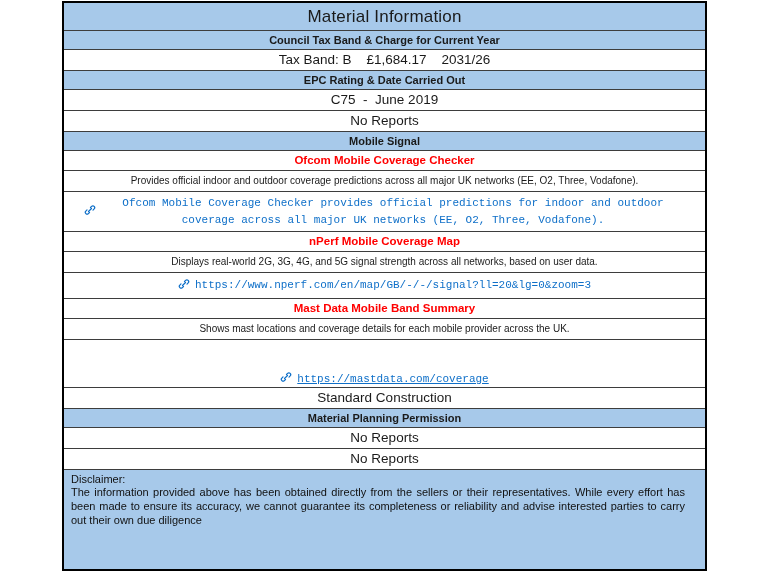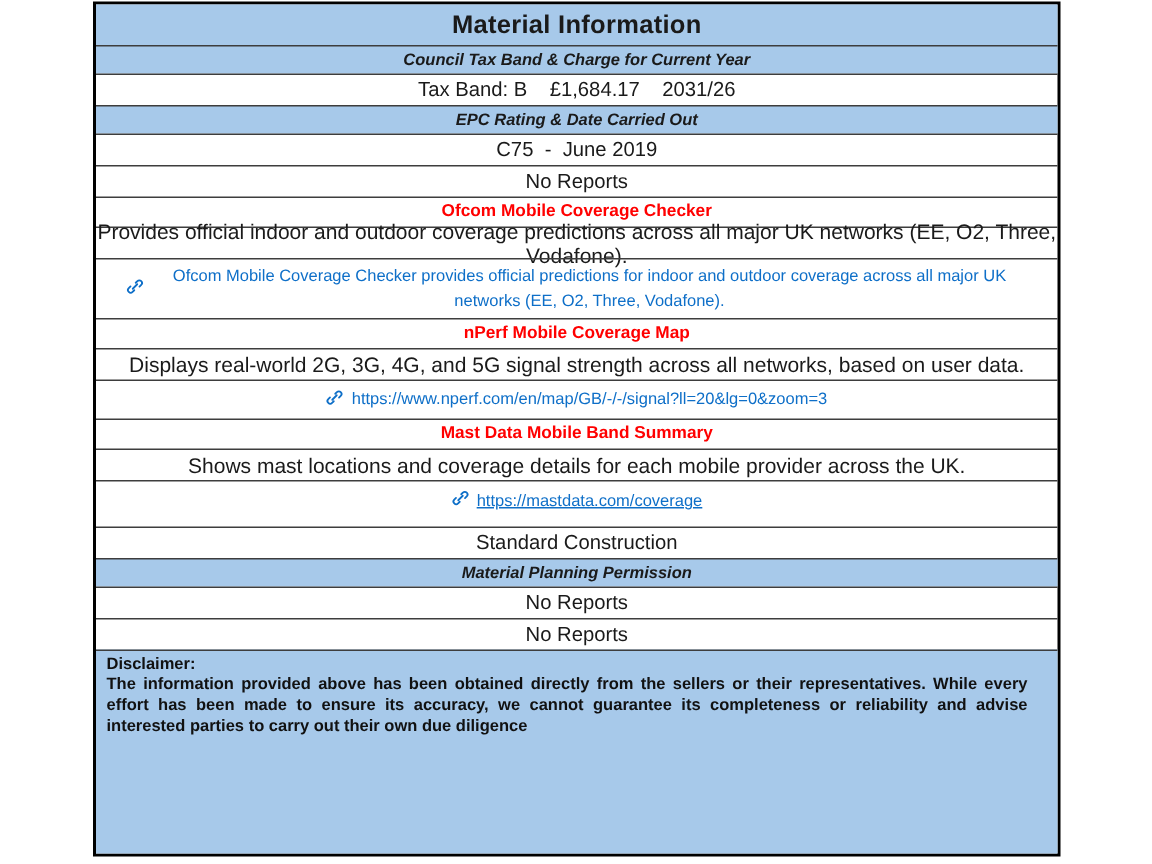--- a/index.html
+++ b/index.html
@@ -21,59 +21,60 @@
     box-sizing:border-box;border:2px solid #000;background:#fff;
     display:flex;flex-direction:column;
   }
   .row{
     box-sizing:border-box;flex:0 0 auto;
     display:flex;align-items:center;justify-content:center;
     text-align:center;border-top:1px solid var(--sep);
     line-height:1.15;
   }
   .row:first-child{border-top:none;}
-  .row.title{background:var(--blue);font-weight:bold;font-size:17px;height:27px;letter-spacing:.2px;text-align:center;}
-  .row.hdr{background:var(--blue);font-weight:bold;font-size:11px;height:19px;font-style:italic;}
+  .row.title{background:var(--blue);font-weight:normal;font-size:17px;height:27px;letter-spacing:.2px;text-align:center;}
+  .row.hdr{background:var(--blue);font-weight:bold;font-size:11px;height:19px;}
   .row.val{font-size:13.5px;height:21px;white-space:pre-wrap;}
   .row.red{color:var(--red);font-weight:bold;font-size:11.5px;height:20px;}
-  .row.desc{font-size:14px;height:21px;}
+  .row.desc{font-size:10px;height:21px;}
   .row.link{font-size:11px;}
-  .row.link a{color:var(--link);text-decoration:none;display:inline-flex;align-items:center;gap:5px;padding:0 20px;}
+  .row.link a{color:var(--link);text-decoration:none;display:inline-flex;align-items:center;gap:5px;padding:0 20px;font-family:Liberation Mono, monospace;}
   .row.link.uline a .ltxt{text-decoration:underline;}
   .row.link .ltxt{line-height:1.5;}
   .chain{flex:0 0 auto;}
   .r-ofcom{height:40px;}
   .r-nperf{height:26px;}
-  .r-mast{height:31px;align-items:flex-start;padding-top:5px;}
+  .r-mast{height:48px;align-items:flex-end;padding-top:5px;}
   .disclaimer{
     flex:1 1 auto;background:var(--blue);
     border-top:1px solid var(--sep);
     box-sizing:border-box;
     padding:3px 20px 0 7px;
-    font-size:11px;font-weight:bold;color:#111;
+    font-size:11px;font-weight:normal;color:#111;
     text-align:left;display:block;
   }
   .disc-label{margin:0 0 1px 0;}
   .disc-body{text-align:justify;line-height:1.27;}
 </style>
 </head>
 <body>
 
 <div class="mtable">
 
   <div class="row title">Material Information</div>
 
   <div class="row hdr">Council Tax Band &amp; Charge for Current Year</div>
   <div class="row val">Tax Band: B    £1,684.17    2031/26</div>
 
   <div class="row hdr">EPC Rating &amp; Date Carried Out</div>
   <div class="row val">C75  -  June 2019</div>
 
   <div class="row val">No Reports</div>
 
+  <div class="row hdr">Mobile Signal</div>
 
   <div class="row red">Ofcom Mobile Coverage Checker</div>
   <div class="row desc">Provides official indoor and outdoor coverage predictions across all major UK networks (EE, O2, Three, Vodafone).</div>
   <div class="row link r-ofcom">
     <a href="#">
       <span class="chain">
         <svg width="12" height="12" viewBox="0 0 24 24" fill="none" stroke="#0e6fc8" stroke-width="2.4" stroke-linecap="round" stroke-linejoin="round">
           <path d="M9 15l6-6"></path>
           <path d="M11 17l-2.2 2.2a3.6 3.6 0 0 1-5.1-5.1L6 11.8"></path>
           <path d="M13 7l2.2-2.2a3.6 3.6 0 0 1 5.1 5.1L18 12.2"></path>

